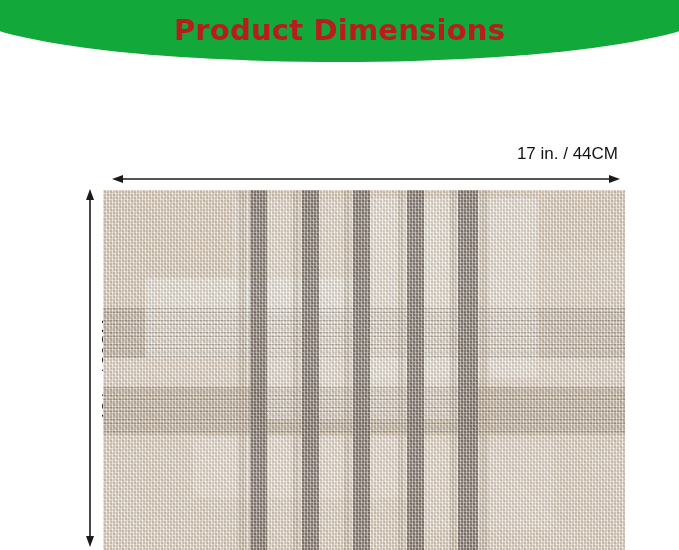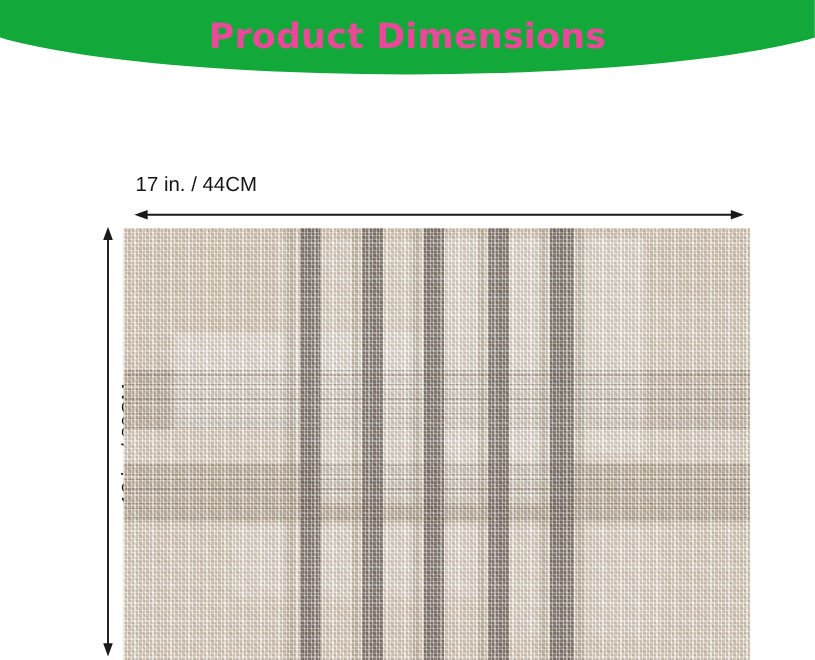--- a/index.html
+++ b/index.html
@@ -32,35 +32,35 @@
     height: 252px;
     border-radius: 0 0 50% 50% / 0 0 22% 22%;
     background: #12A83A;
   }
   .banner-title {
     position: absolute;
     left: 0;
     top: 13px;
     width: 679px;
     text-align: center;
-    color: #ec4899;
+    color: #b91c1c;
     font-size: 29px;
     font-weight: bold;
     letter-spacing: 0.2px;
     font-family: "DejaVu Sans", sans-serif;
     white-space: nowrap;
   }
 
   
   .label-top {
     position: absolute;
     left: 113px;
     top: 144px;
     width: 505px;
-    text-align: left;
+    text-align: right;
     color: #141414;
     font-size: 17px;
     font-family: "Liberation Sans", sans-serif;
     white-space: nowrap;
   }
   .label-left-wrap {
     position: absolute;
     left: 0px;
     top: 190px;
     width: 136px;

